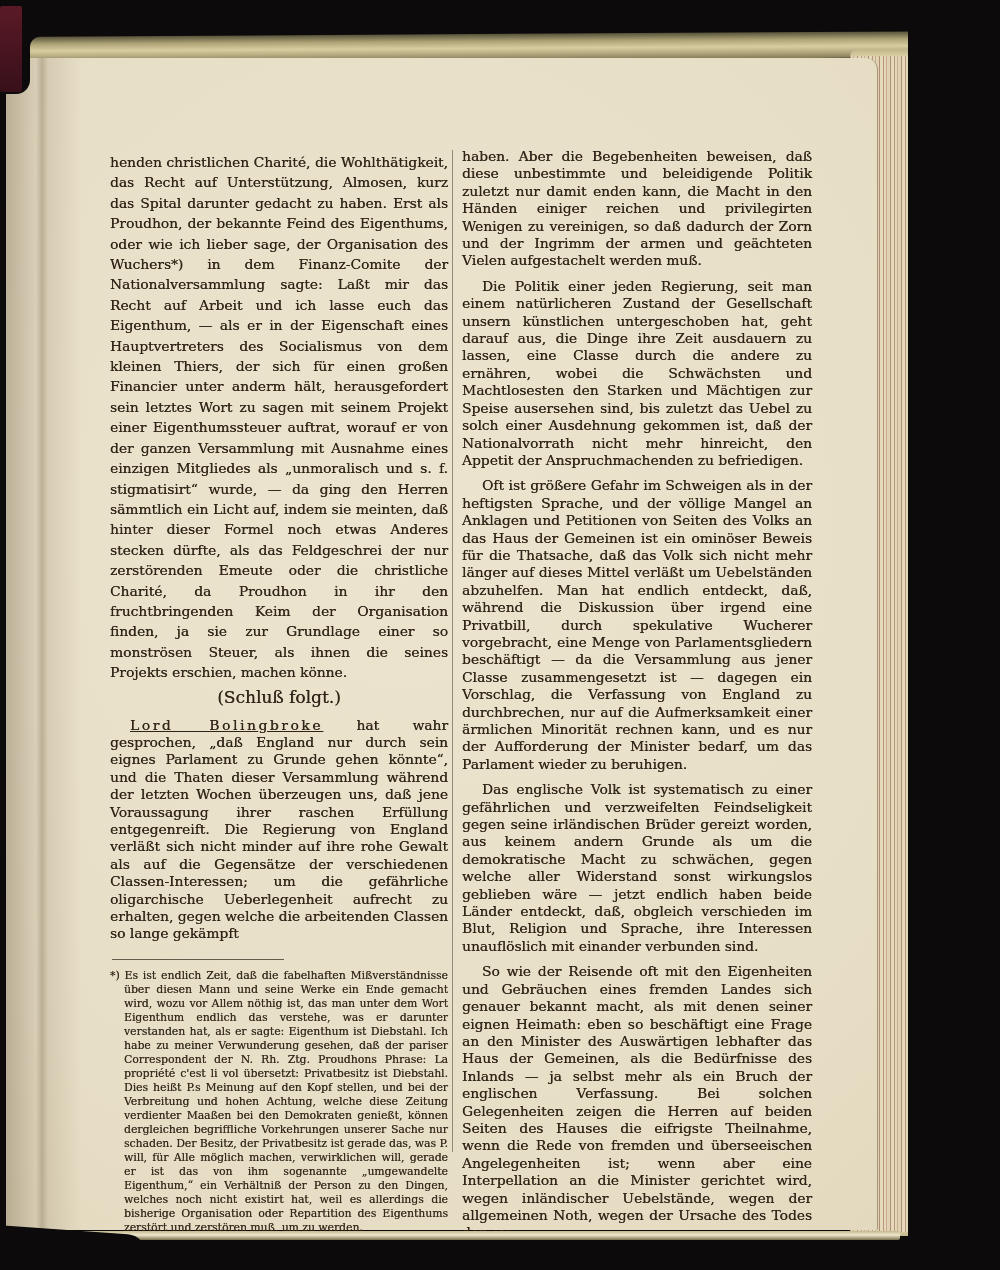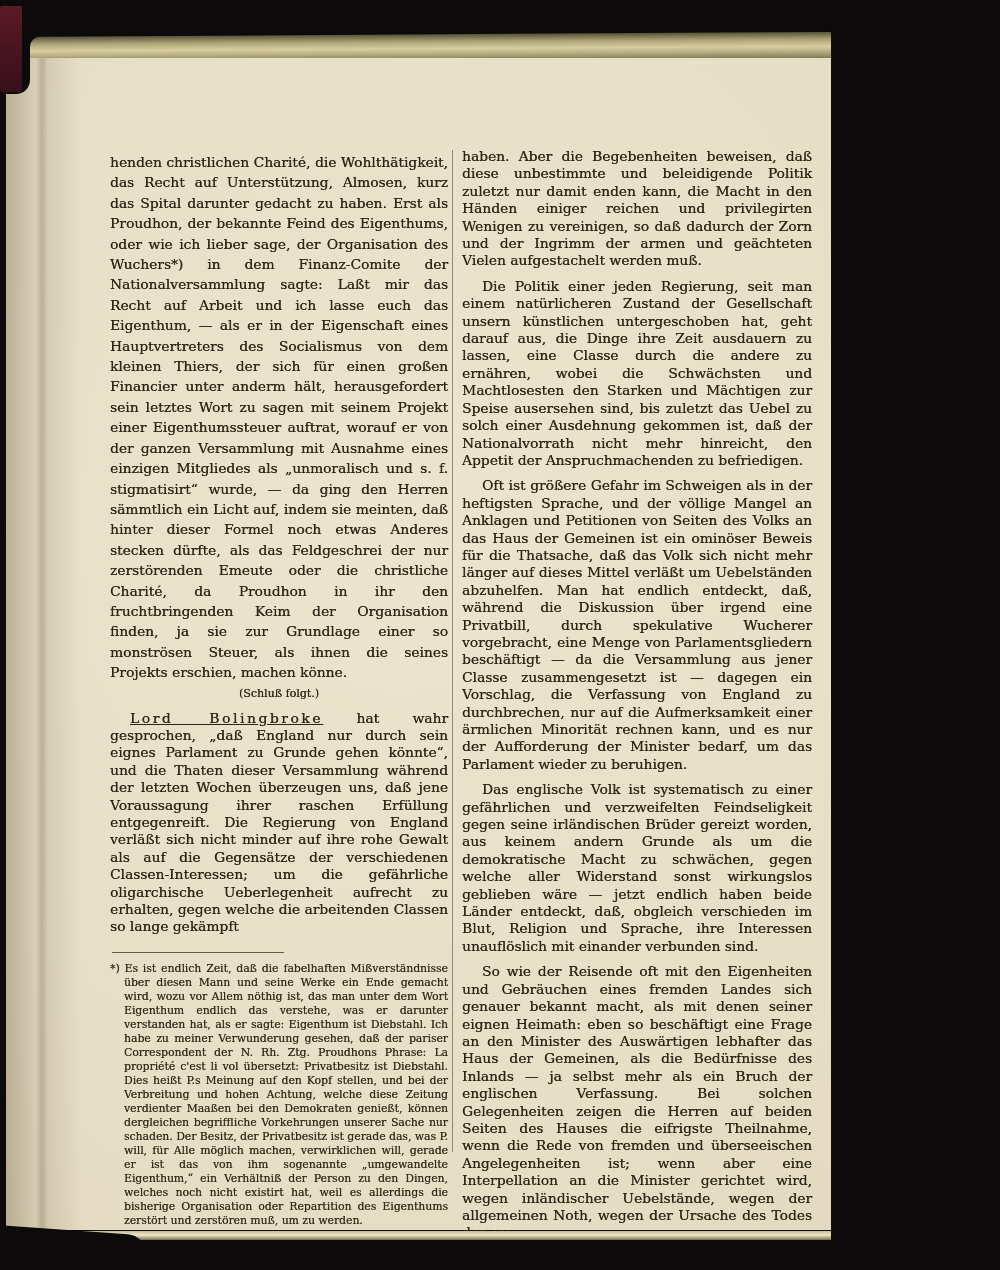--- a/index.html
+++ b/index.html
@@ -2,21 +2,21 @@
 <html><head>
 <meta charset="utf-8">
 <style>
   html,body { margin:0; padding:0; }
   body {
     width:1000px; height:1270px;
     background:#0c0a0b;
     font-family:"DejaVu Serif", serif;
     overflow:hidden;
   }
-  .scan { position:relative; width:831px; height:1270px; background:#0c0a0b; overflow:hidden; }
+  .scan { position:relative; width:908px; height:1270px; background:#0c0a0b; overflow:hidden; }
 
   
   .spine {
     position:absolute; left:0; top:6px; width:22px; height:86px;
     background:linear-gradient(180deg,#5a1a26 0%, #471420 55%, #38101a 100%);
     border-radius:2px; z-index:6;
   }
 
   
   .book { position:absolute; left:6px; top:34px; width:938px; height:1206px; }
@@ -92,21 +92,21 @@
     text-shadow:0.3px 0 0 rgba(46,35,22,0.75);
     hyphens:manual;
   }
   .lh-wide  { line-height:20.4px; }
   .lh-tight { line-height:17.4px; }
   .indent   { text-indent:20px;margin-top:8px; }
   .no-indent{ text-indent:0; }
 
   .closing {
     margin:4px 0 10px; text-align:center;
-    font-size:11px; color:#2e2316;
+    font-size:17px; color:#2e2316;
     text-shadow:0.3px 0 0 rgba(46,35,22,0.75);
   }
   .article-title {
     margin:6px 14px 10px; text-align:center;
     font-size:17.5px; line-height:22px; font-weight:bold;
     letter-spacing:0.4px; color:#281e12;
   }
   .spaced { letter-spacing:2.6px;text-decoration:underline; }
 
   .fn-rule {

